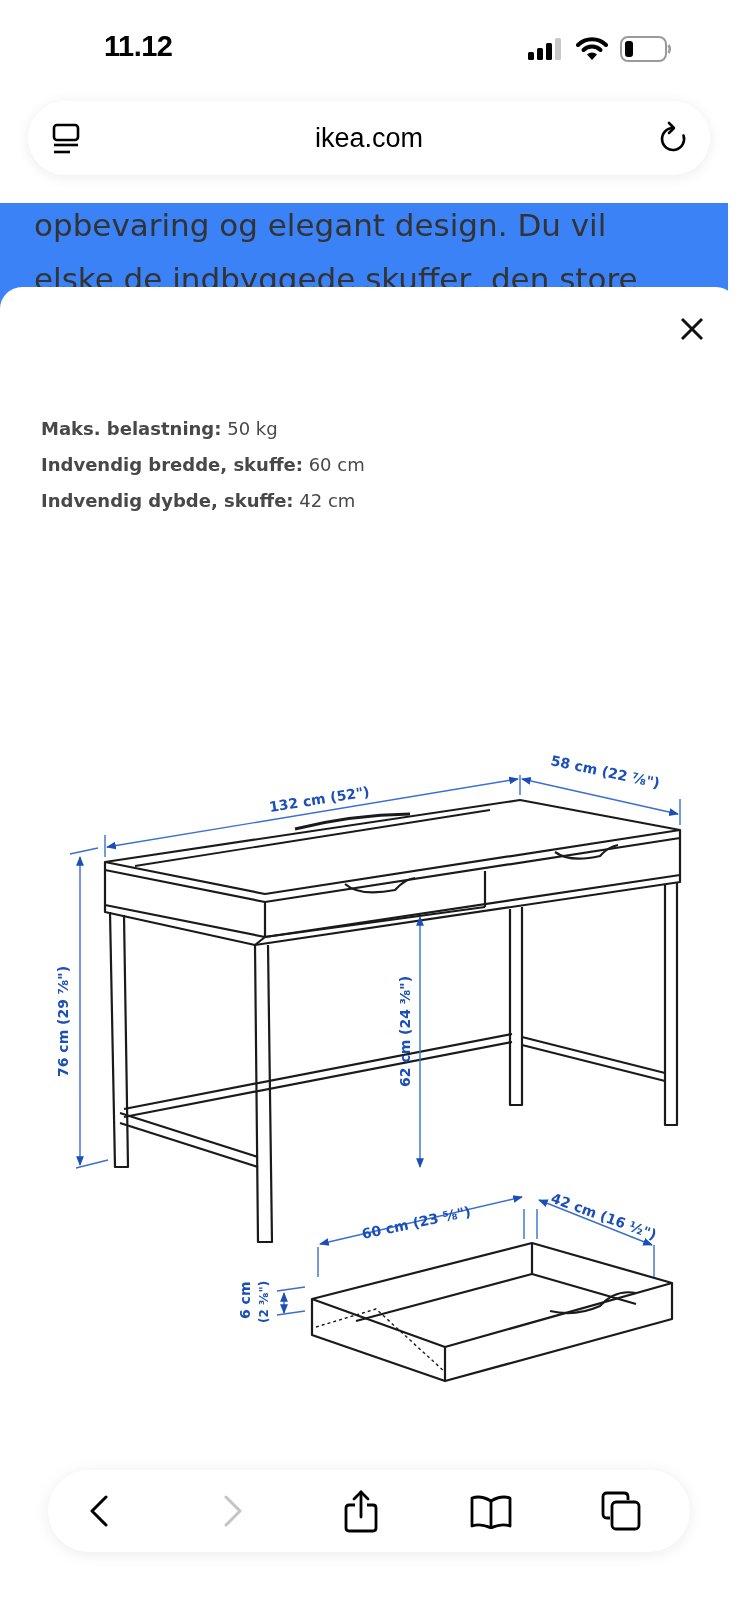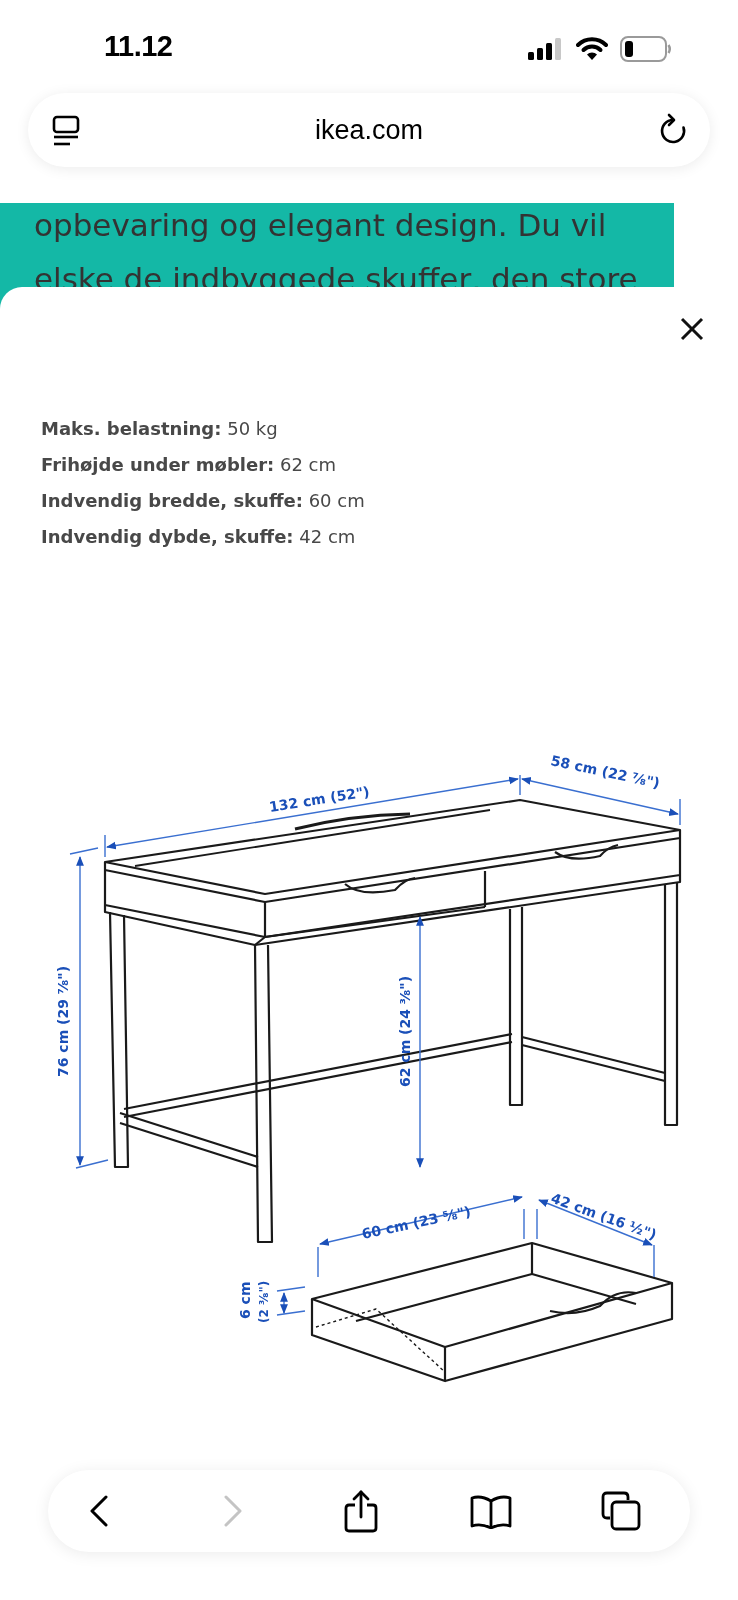--- a/index.html
+++ b/index.html
@@ -3,26 +3,26 @@
 <meta charset="utf-8">
 <style>
   * { box-sizing: border-box; margin: 0; padding: 0; }
   html, body { width: 738px; height: 1600px; overflow: hidden; background: #fff; }
   body { position: relative; font-family: "DejaVu Sans", "Liberation Sans", sans-serif; color: #111; }
 
   .status-bar { position: absolute; top: 0; left: 0; width: 738px; height: 100px; background: #fff; }
   .status-time { position: absolute; left: 104px; top: 30px; font-family: "Liberation Sans", sans-serif; font-weight: 700; font-size: 29px; letter-spacing: -0.5px; color: #000; }
   .status-icons { position: absolute; right: 66px; top: 36px; display: flex; align-items: center; gap: 12px; }
 
-  .url-bar { position: absolute; left: 28px; top: 93px; width: 682px; height: 74px; background: #fff; border-radius: 37px; box-shadow: 0 2px 14px rgba(0,0,0,0.08); }
+  .url-bar { position: absolute; left: 28px; top: 101px; width: 682px; height: 74px; background: #fff; border-radius: 37px; box-shadow: 0 2px 14px rgba(0,0,0,0.08); }
   .url-text { position: absolute; left: 0; right: 0; top: 22px; text-align: center; font-family: "Liberation Sans", sans-serif; font-size: 27px; color: #000; }
   .url-left-icon { position: absolute; left: 24px; top: 22px; }
   .url-reload-icon { position: absolute; right: 22px; top: 20px; }
 
-  .bg-page { position: absolute; top: 203px; left: 0; width: 674px; height: 120px; background: #14b8a6; overflow: hidden; }
+  .bg-page { position: absolute; top: 203px; left: 0; width: 728px; height: 120px; background: #3b82f6; overflow: hidden; }
   .bg-page p { position: absolute; left: 34px; font-size: 31px; color: #333; line-height: 54px; white-space: nowrap; }
 
   .sheet { position: absolute; top: 287px; left: 0; width: 738px; height: 1313px; background: #fff; border-radius: 22px 22px 0 0; }
   .close-btn { position: absolute; right: 26px; top: 22px; width: 40px; height: 40px; display: flex; align-items: center; justify-content: center; }
 
   .specs { position: absolute; left: 41px; top: 124px; }
   .spec-row { font-size: 18px; line-height: 36px; color: #484848; white-space: nowrap; }
   .spec-row b { font-weight: 700; color: #484848; }
 
   .drawing { position: absolute; left: 0; top: 450px; width: 738px; height: 660px; }
@@ -86,21 +86,20 @@
 <div class="sheet">
   <div class="close-btn">
     <svg width="26" height="26" viewBox="0 0 26 26">
       <line x1="3" y1="3" x2="23" y2="23" stroke="#111" stroke-width="3"></line>
       <line x1="23" y1="3" x2="3" y2="23" stroke="#111" stroke-width="3"></line>
     </svg>
   </div>
 
   <div class="specs">
     <div class="spec-row"><b>Maks. belastning:</b> <span>50 kg</span></div>
-    <div class="spec-row"><b>Frihøjde under møbler:</b> <span>62 cm</span></div>
     <div class="spec-row"><b>Indvendig bredde, skuffe:</b> <span>60 cm</span></div>
     <div class="spec-row"><b>Indvendig dybde, skuffe:</b> <span>42 cm</span></div>
   </div>
 
   <svg class="drawing" viewBox="0 450 738 660" width="738" height="660">
     <defs>
       <marker id="arr" viewBox="0 0 10 10" refX="9" refY="5" markerWidth="7" markerHeight="7" orient="auto-start-reverse">
         <path d="M0 1 L10 5 L0 9 Z" fill="#1a4fb8"></path>
       </marker>
     </defs>

